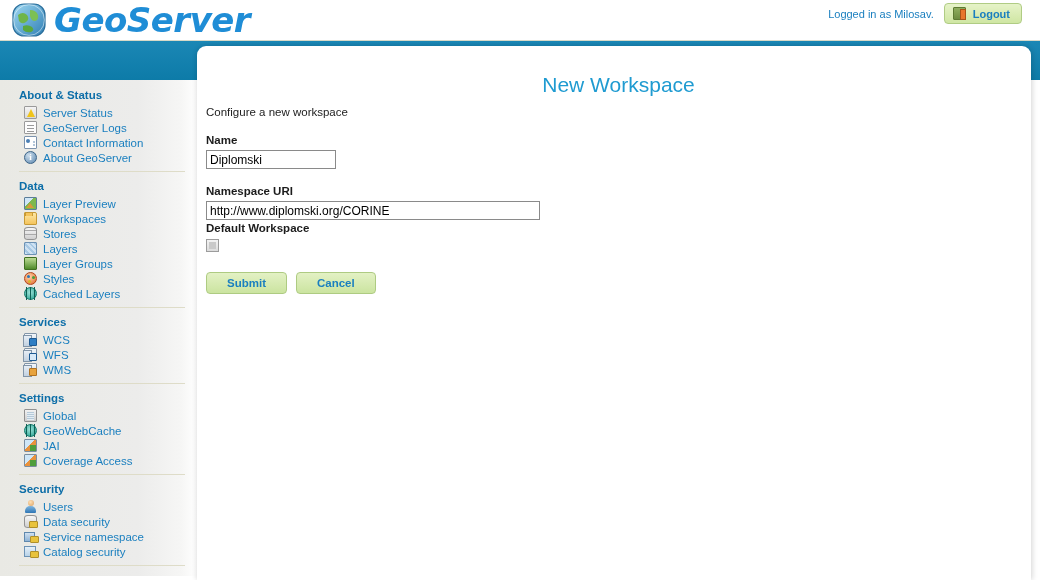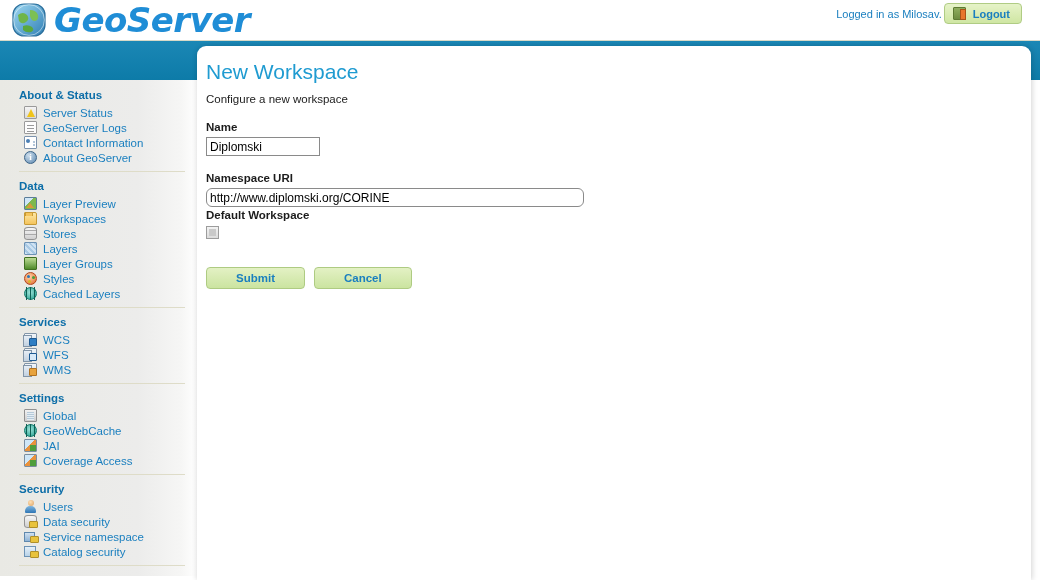--- a/index.html
+++ b/index.html
@@ -46,21 +46,21 @@
     line-height: 1;
     white-space: nowrap;
     font-family: "DejaVu Sans", sans-serif;
   }
 
   .login-area {
     position: absolute;
     right: 18px; top: 3px;
     display: flex;
     align-items: center;
-    gap: 2px;
+    gap: 10px;
   }
   .login-text {
     font-size: 11px;
     color: #1a7fbf;
     white-space: nowrap;
   }
   .logout-btn {
     display: inline-flex;
     align-items: center;
     gap: 7px;
@@ -220,22 +220,23 @@
     border-top-right-radius: 9px;
     box-shadow: 2px 0 5px rgba(0,0,0,0.13), -2px 0 4px rgba(0,0,0,0.07);
     padding: 14px 0 0 9px;
     overflow: hidden;
   }
 
   .page-title {
     font-size: 21px;
     color: #1f9bd1;
     font-weight: normal;
-    margin: 0 0 9px 0;
+    margin: 13px 0 9px 0;
     line-height: 24px;
+    text-align: center;
   }
   .page-subtitle {
     font-size: 11.5px;
     color: #222222;
     margin-bottom: 16px;
   }
 
   .field-label {
     font-size: 11.5px;
     font-weight: bold;
@@ -246,22 +247,22 @@
     display: block;
     font-family: "Liberation Sans", sans-serif;
     font-size: 12px;
     color: #000000;
     padding: 2px 3px;
     border: 1px solid #8a8a8a;
     background: #ffffff;
     outline: none;
     height: 19px;
   }
-  #name-input { width: 114px; margin-bottom: 16px; }
-  #uri-input  { width: 378px; margin-bottom: 2px; border-radius: 6px; }
+  #name-input { width: 130px; margin-bottom: 16px; }
+  #uri-input  { width: 334px; margin-bottom: 2px; }
 
   .help-text {
     font-size: 11.5px;
     color: #333333;
     margin-bottom: 15px;
   }
 
   .checkbox-row { margin-bottom: 16px; }
   .fake-checkbox {
     width: 13px; height: 13px;
@@ -274,30 +275,29 @@
   .fake-checkbox::after {
     content: "";
     position: absolute;
     left: 2px; top: 2px;
     width: 7px; height: 7px;
     background: #c9c9c9;
   }
 
   .button-row { display: flex; gap: 9px; }
   .form-btn {
-    padding: 4px 29px;
+    padding: 4px 20px;
     background: linear-gradient(#e3f1c4, #cbe4a0);
     border: 1px solid #aecb82;
     border-radius: 4px;
     font-size: 11.5px;
     font-weight: bold;
     color: #1a7fbf;
     cursor: pointer;
     font-family: "Liberation Sans", sans-serif;
-    margin-top: 8px;
   }
 </style>
 </head>
 <body>
 
 <div id="page">
 
   <div class="header">
     <div class="logo-wrap">
       <span class="logo-globe">

